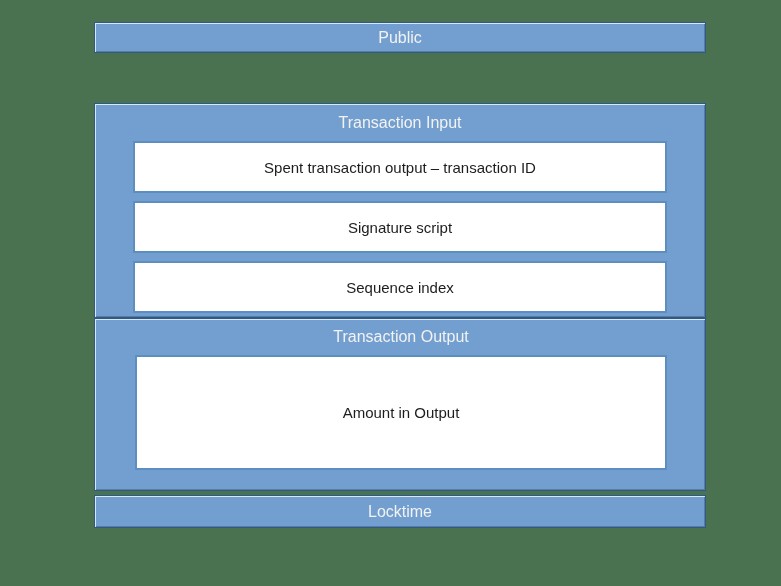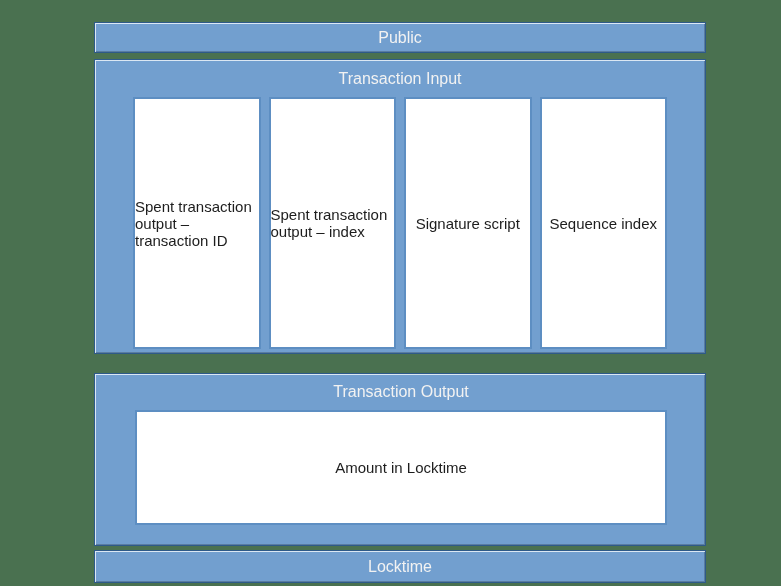--- a/index.html
+++ b/index.html
@@ -40,35 +40,35 @@
     flex: none;
   }
   .bar-version { margin-bottom: 6px; }
   .bar-locktime { margin-top: 4px; height: 33px; }
   .section {
     display: flex;
     flex-direction: column;
     padding: 0 38px;
     flex: none;
   }
-  .section-input  { height: 295px; padding-bottom: 4px; }
-  .section-output { height: 173px; padding-bottom: 20px; margin-top: 19px; padding-left: 40px; }
+  .section-input  { height: 215px; padding-bottom: 4px; margin-top: 44px; }
+  .section-output { height: 173px; padding-bottom: 20px; margin-top: 0; padding-left: 40px; }
   .section-title {
     height: 37px;
     display: flex;
     align-items: center;
     justify-content: center;
     color: #f2f2f2;
     font-size: 16px;
     flex: none;
   }
   .section-output .section-title { height: 36px; }
   .fields {
     display: flex;
-    flex-direction: row;
+    flex-direction: column;
     gap: 8px;
     flex: 1;
   }
   .field-box {
     box-sizing: border-box;
     background: #ffffff;
     border: 2px solid #5d8ec2;
     flex: 1;
     display: flex;
     align-items: center;
@@ -84,30 +84,29 @@
   <div class="stack">
 
     <div class="blue bar bar-version">
       <span>Public</span>
     </div>
 
     <div class="blue section section-input">
       <div class="section-title">Transaction Input</div>
       <div class="fields">
         <div class="field-box">Spent transaction output – transaction ID</div>
-        <div class="field-box">Spent transaction output – index</div>
         <div class="field-box">Signature script</div>
         <div class="field-box">Sequence index</div>
       </div>
     </div>
 
     <div class="blue section section-output">
       <div class="section-title">Transaction Output</div>
       <div class="fields">
-        <div class="field-box">Amount in Locktime</div>
+        <div class="field-box">Amount in Output</div>
       </div>
     </div>
 
     <div class="blue bar bar-locktime">
       <span>Locktime</span>
     </div>
 
   </div>
 </div>
 

